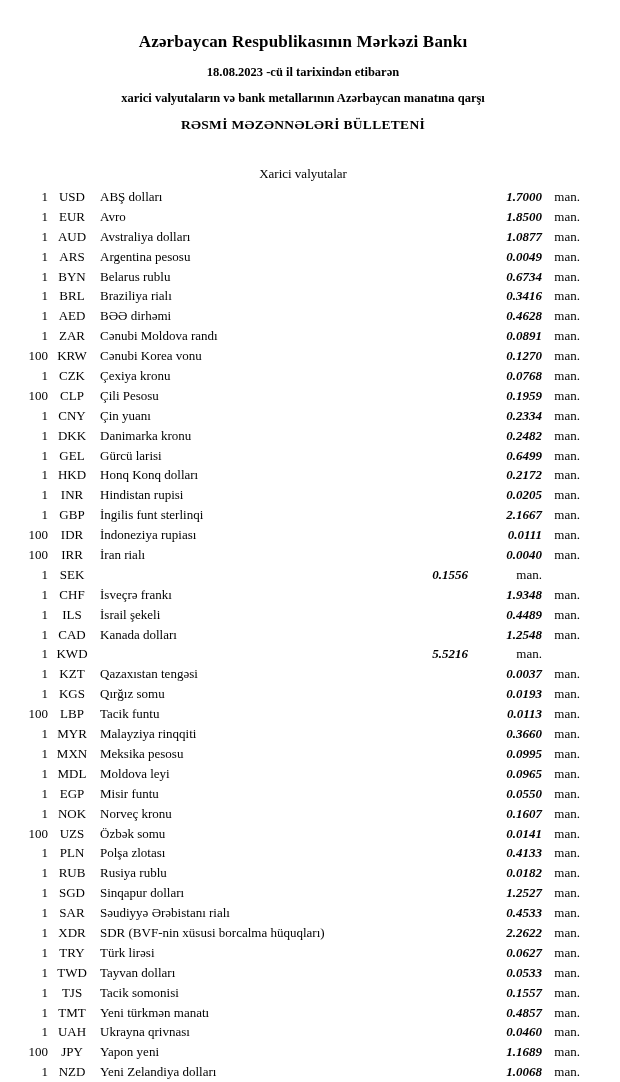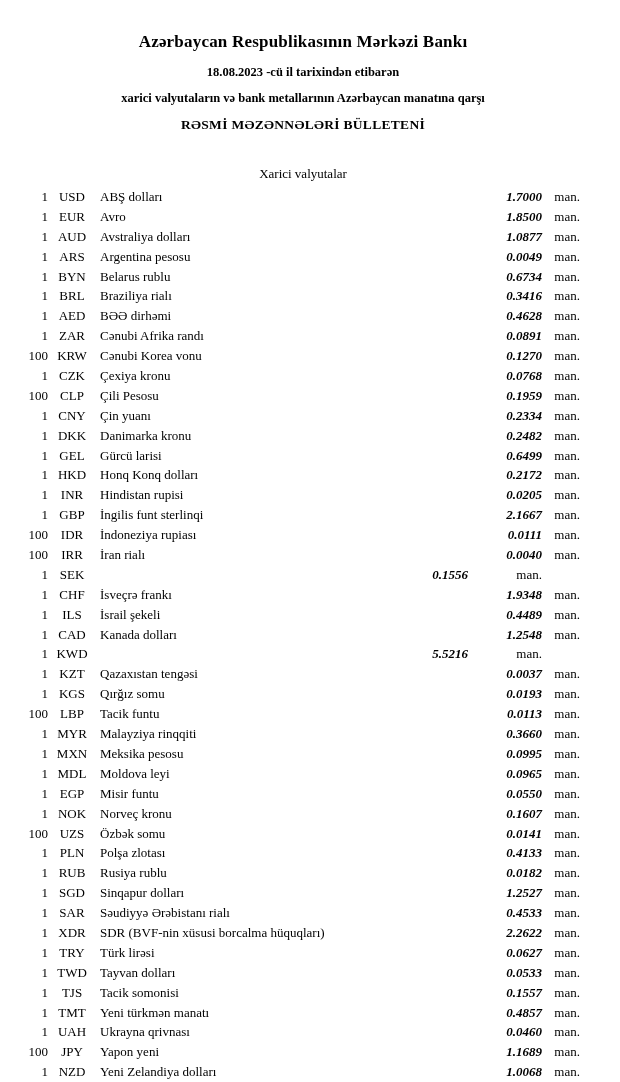--- a/index.html
+++ b/index.html
@@ -124,21 +124,21 @@
     <span class="qty">1</span>
     <span class="code">AED</span>
     <span class="name">BƏƏ dirhəmi</span>
     <span class="rate">0.4628</span>
     <span class="unit">man.</span>
   </div>
 
   <div class="row">
     <span class="qty">1</span>
     <span class="code">ZAR</span>
-    <span class="name">Cənubi Afrika randı</span>
+    <span class="name">Cənubi Moldova randı</span>
     <span class="rate">0.0891</span>
     <span class="unit">man.</span>
   </div>
 
   <div class="row">
     <span class="qty">100</span>
     <span class="code">KRW</span>
     <span class="name">Cənubi Korea vonu</span>
     <span class="rate">0.1270</span>
     <span class="unit">man.</span>

